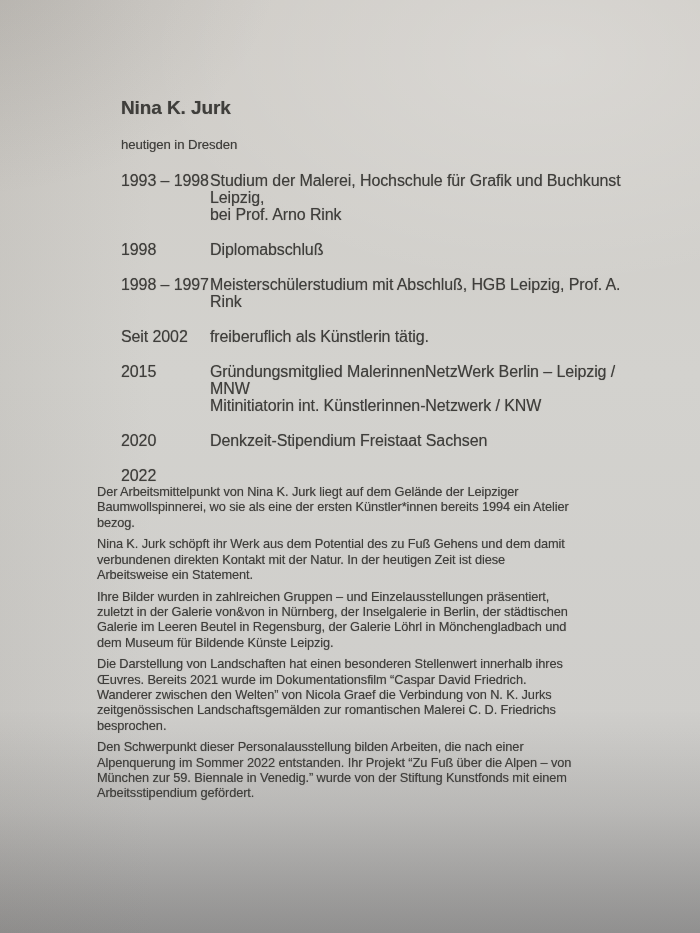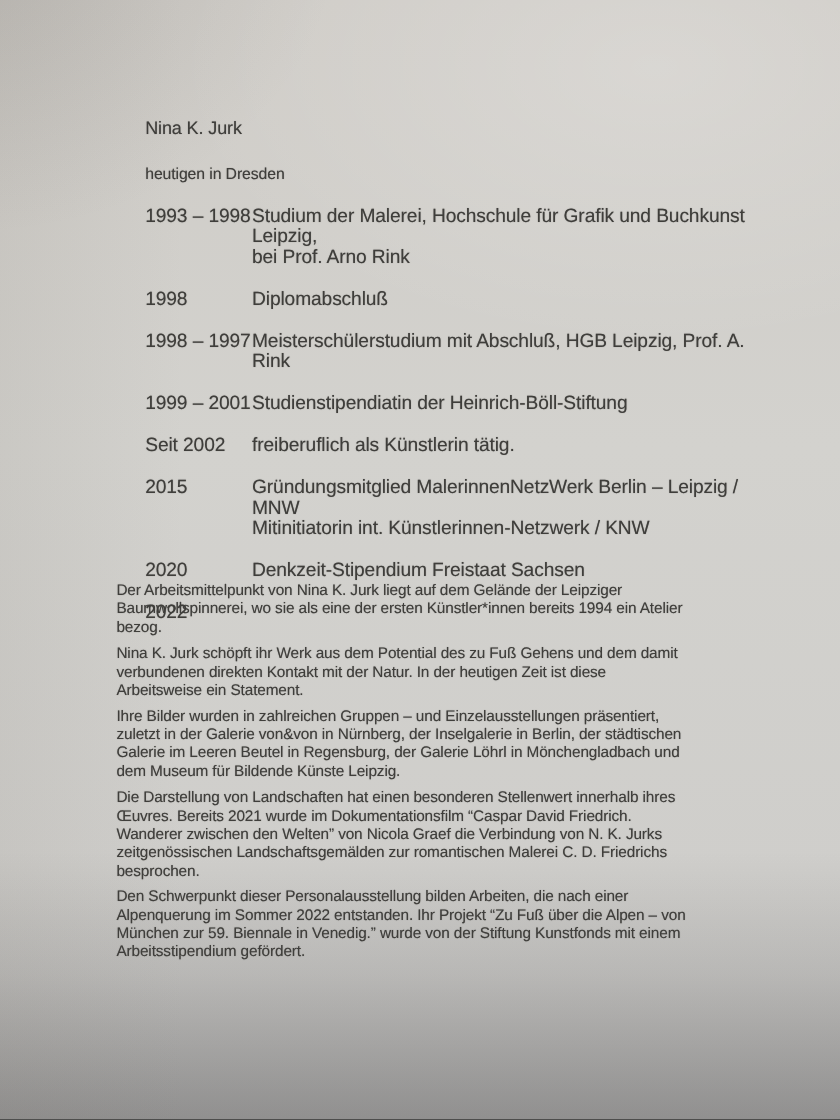--- a/index.html
+++ b/index.html
@@ -24,22 +24,22 @@
   }
   .photo * {
     text-shadow: 0 0 0.8px rgba(64,63,60,0.55);
     letter-spacing: -0.1px;
   }
   .title {
     position: absolute;
     left: 121px;
     top: 99px;
     margin: 0;
-    font-size: 15px;
-    font-weight: normal;
+    font-size: 19px;
+    font-weight: bold;
     line-height: 17px;
     text-align: center;
   }
   .subtitle {
     position: absolute;
     left: 121px;
     top: 136px;
     font-size: 13.2px;
     line-height: 17px;
   }
@@ -92,24 +92,20 @@
     </div>
     <div class="cv-row">
       <div class="cv-year">1998</div>
       <div class="cv-desc">Diplomabschluß</div>
     </div>
     <div class="cv-row">
       <div class="cv-year">1998 – 1997</div>
       <div class="cv-desc">Meisterschülerstudium mit Abschluß, HGB Leipzig, Prof. A. Rink</div>
     </div>
     <div class="cv-row">
-      <div class="cv-year">1999 – 2001</div>
-      <div class="cv-desc">Studienstipendiatin der Heinrich-Böll-Stiftung</div>
-    </div>
-    <div class="cv-row">
       <div class="cv-year">Seit 2002</div>
       <div class="cv-desc">freiberuflich als Künstlerin tätig.</div>
     </div>
     <div class="cv-row">
       <div class="cv-year">2015</div>
       <div class="cv-desc">Gründungsmitglied MalerinnenNetzWerk Berlin – Leipzig / MNW
 Mitinitiatorin int. Künstlerinnen-Netzwerk / KNW</div>
     </div>
     <div class="cv-row">
       <div class="cv-year">2020</div>

